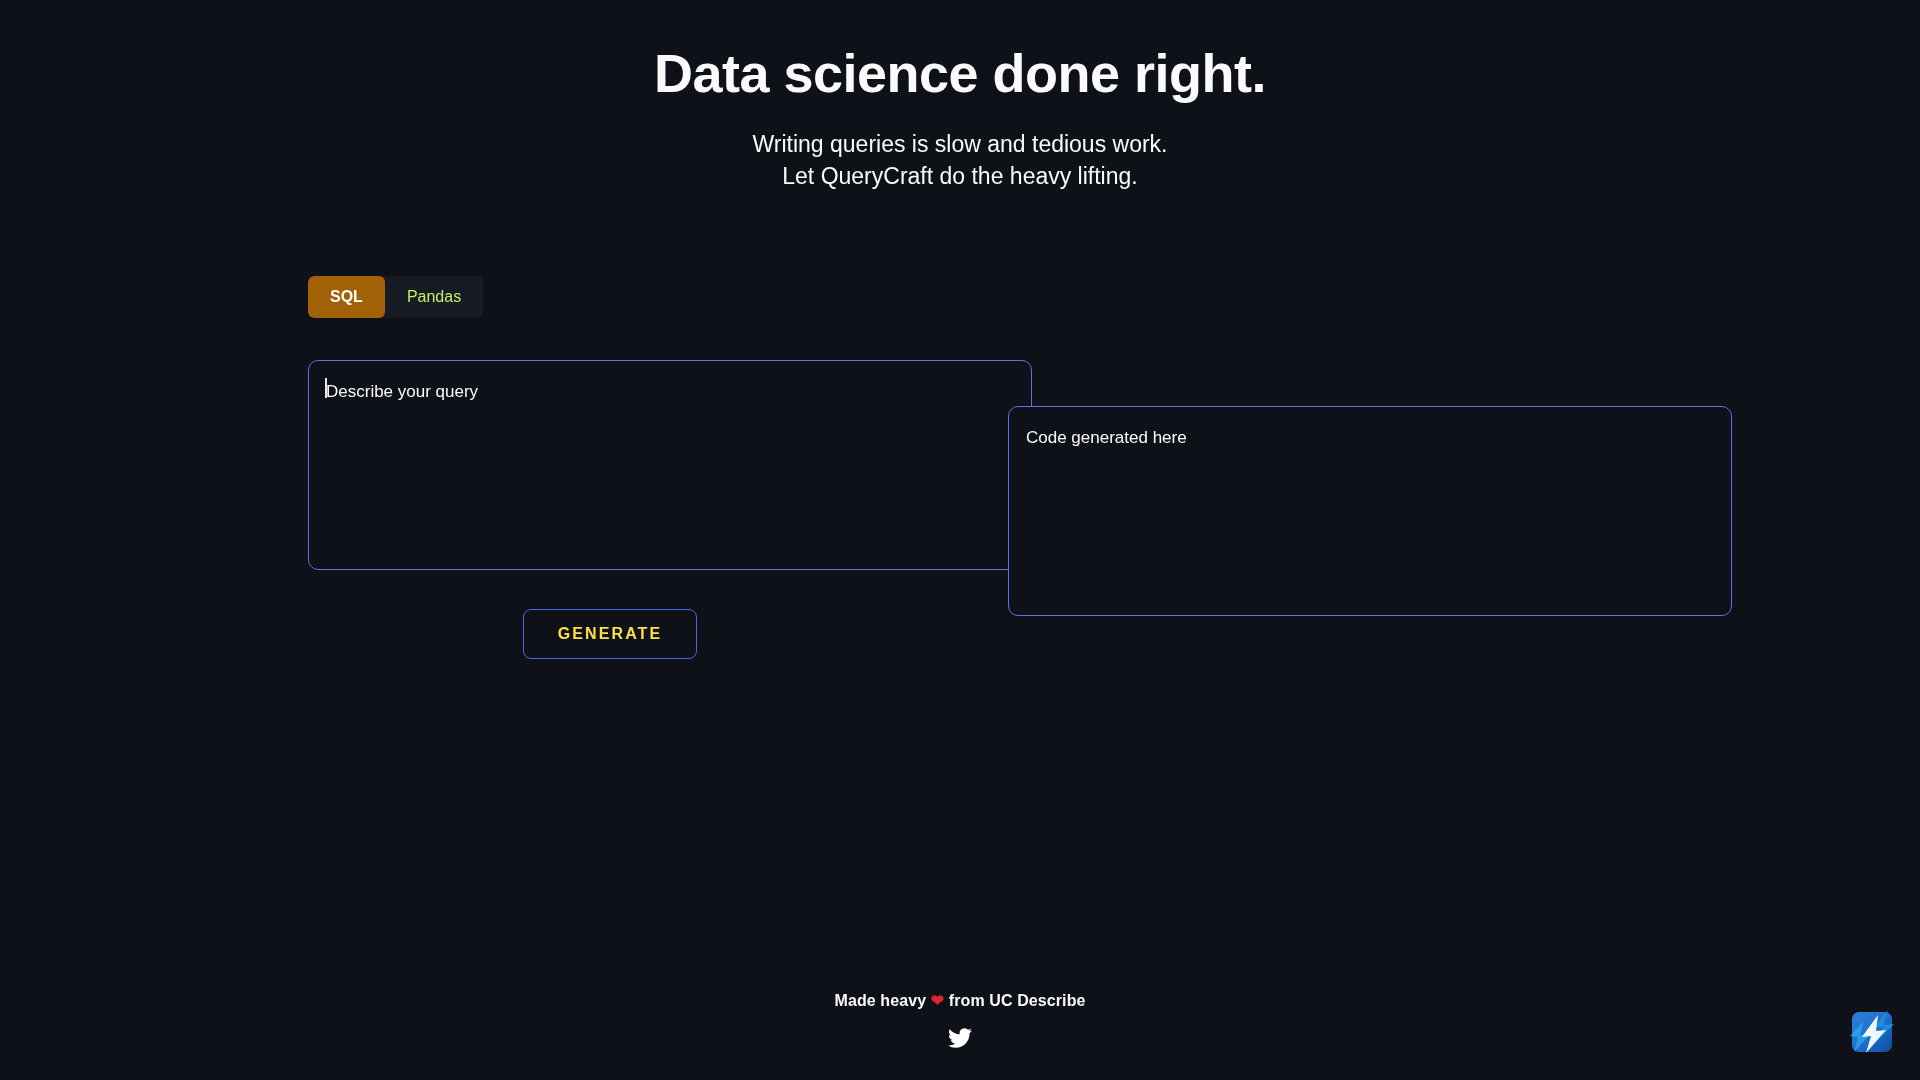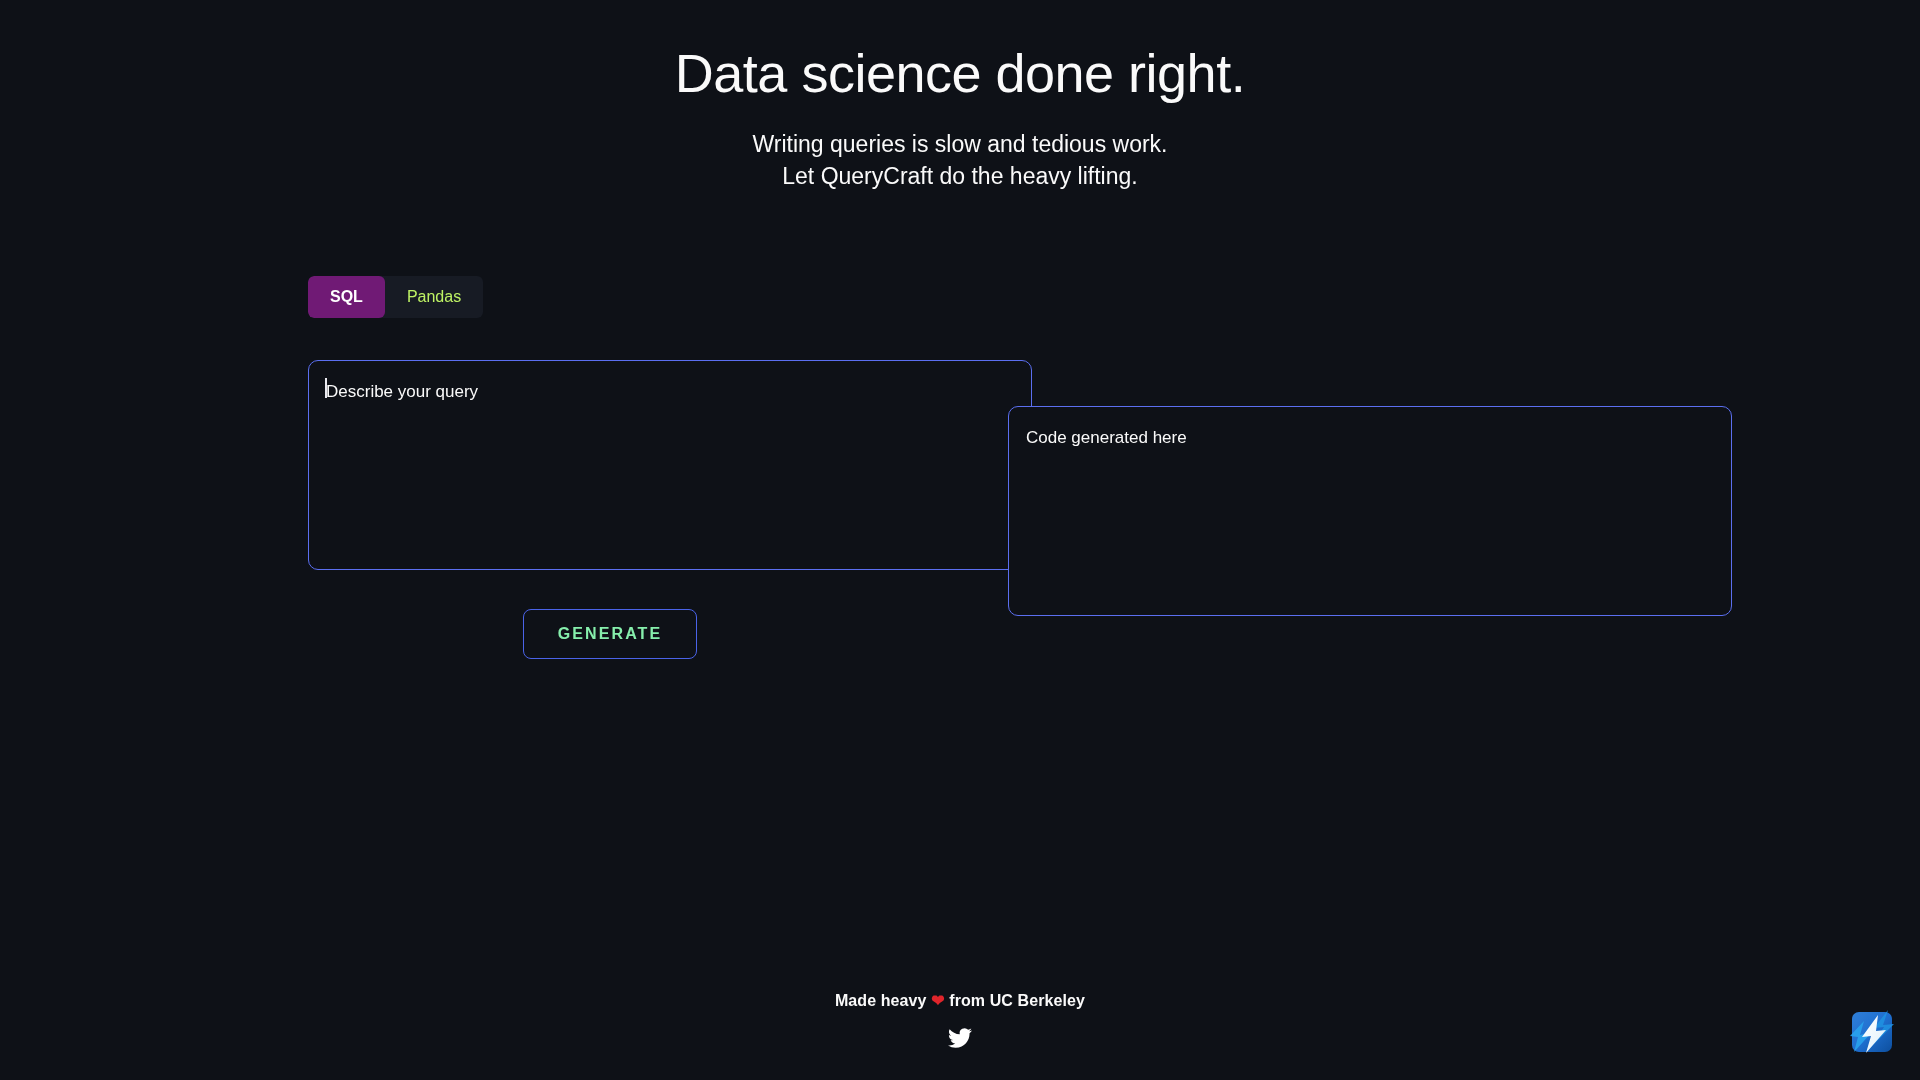--- a/index.html
+++ b/index.html
@@ -29,21 +29,21 @@
 
   
   .hero {
     width: 100%;
     text-align: center;
     padding-top: 42px;
   }
 
   .hero-title {
     font-size: 54px;
-    font-weight: 400;
+    font-weight: 700;
     letter-spacing: -0.5px;
     line-height: 1.18;
     color: #fafafa;
   }
 
   .hero-sub {
     margin-top: 22px;
     font-size: 23px;
     font-weight: 400;
     line-height: 1.42;
@@ -94,21 +94,21 @@
     font-weight: 600;
     color: #fafafa;
     background: transparent;
     border: none;
     cursor: pointer;
     font-family: "Liberation Sans", sans-serif;
     white-space: nowrap;
   }
 
   .tab.is-active {
-    background: #701a75;
+    background: #a16207;
     border-radius: 6px;
     color: #ffffff;
   }
 
   .tab:not(.is-active) {
     color: #bef264;
     font-weight: 400;
   }
 
   
@@ -153,21 +153,21 @@
     margin-top: 35px;
     display: flex;
     justify-content: center;
     width: 604px;
   }
 
   .generate-btn {
     background: #0e1117;
     border: 1.4px solid #4a63e8;
     border-radius: 8px;
-    color: #86efac;
+    color: #fde047;
     font-family: "Liberation Sans", sans-serif;
     font-size: 16px;
     font-weight: 700;
     letter-spacing: 2.1px;
     padding: 16px 34px;
     cursor: pointer;
     line-height: 1;
   }
 
   
@@ -248,21 +248,21 @@
     <div class="col-right">
       <textarea class="ta ta-right" placeholder="Code generated here" style=""></textarea>
     </div>
 
   </div>
 
   <footer class="footer">
     <div class="footer-text">
       <span>Made heavy</span>
       <span class="heart">❤</span>
-      <span>from UC Berkeley</span>
+      <span>from UC Describe</span>
     </div>
     <div class="footer-social">
       <a class="twitter-link">
         <svg width="24" height="24" viewBox="0 0 24 24" aria-hidden="true">
           <path fill="#ffffff" d="M23.953 4.57a10 10 0 0 1-2.825.775 4.958 4.958 0 0 0 2.163-2.723 9.99 9.99 0 0 1-3.127 1.195 4.92 4.92 0 0 0-8.384 4.482C7.69 8.095 4.067 6.13 1.64 3.162a4.822 4.822 0 0 0-.666 2.475c0 1.71.87 3.213 2.188 4.096a4.904 4.904 0 0 1-2.228-.616v.06a4.923 4.923 0 0 0 3.946 4.827 4.996 4.996 0 0 1-2.212.085 4.936 4.936 0 0 0 4.604 3.417 9.867 9.867 0 0 1-6.102 2.105c-.39 0-.779-.023-1.17-.067a13.995 13.995 0 0 0 7.557 2.209c9.053 0 13.998-7.496 13.998-13.985 0-.21 0-.42-.015-.63A9.935 9.935 0 0 0 24 4.59z"></path>
         </svg>
       </a>
     </div>
   </footer>
 

